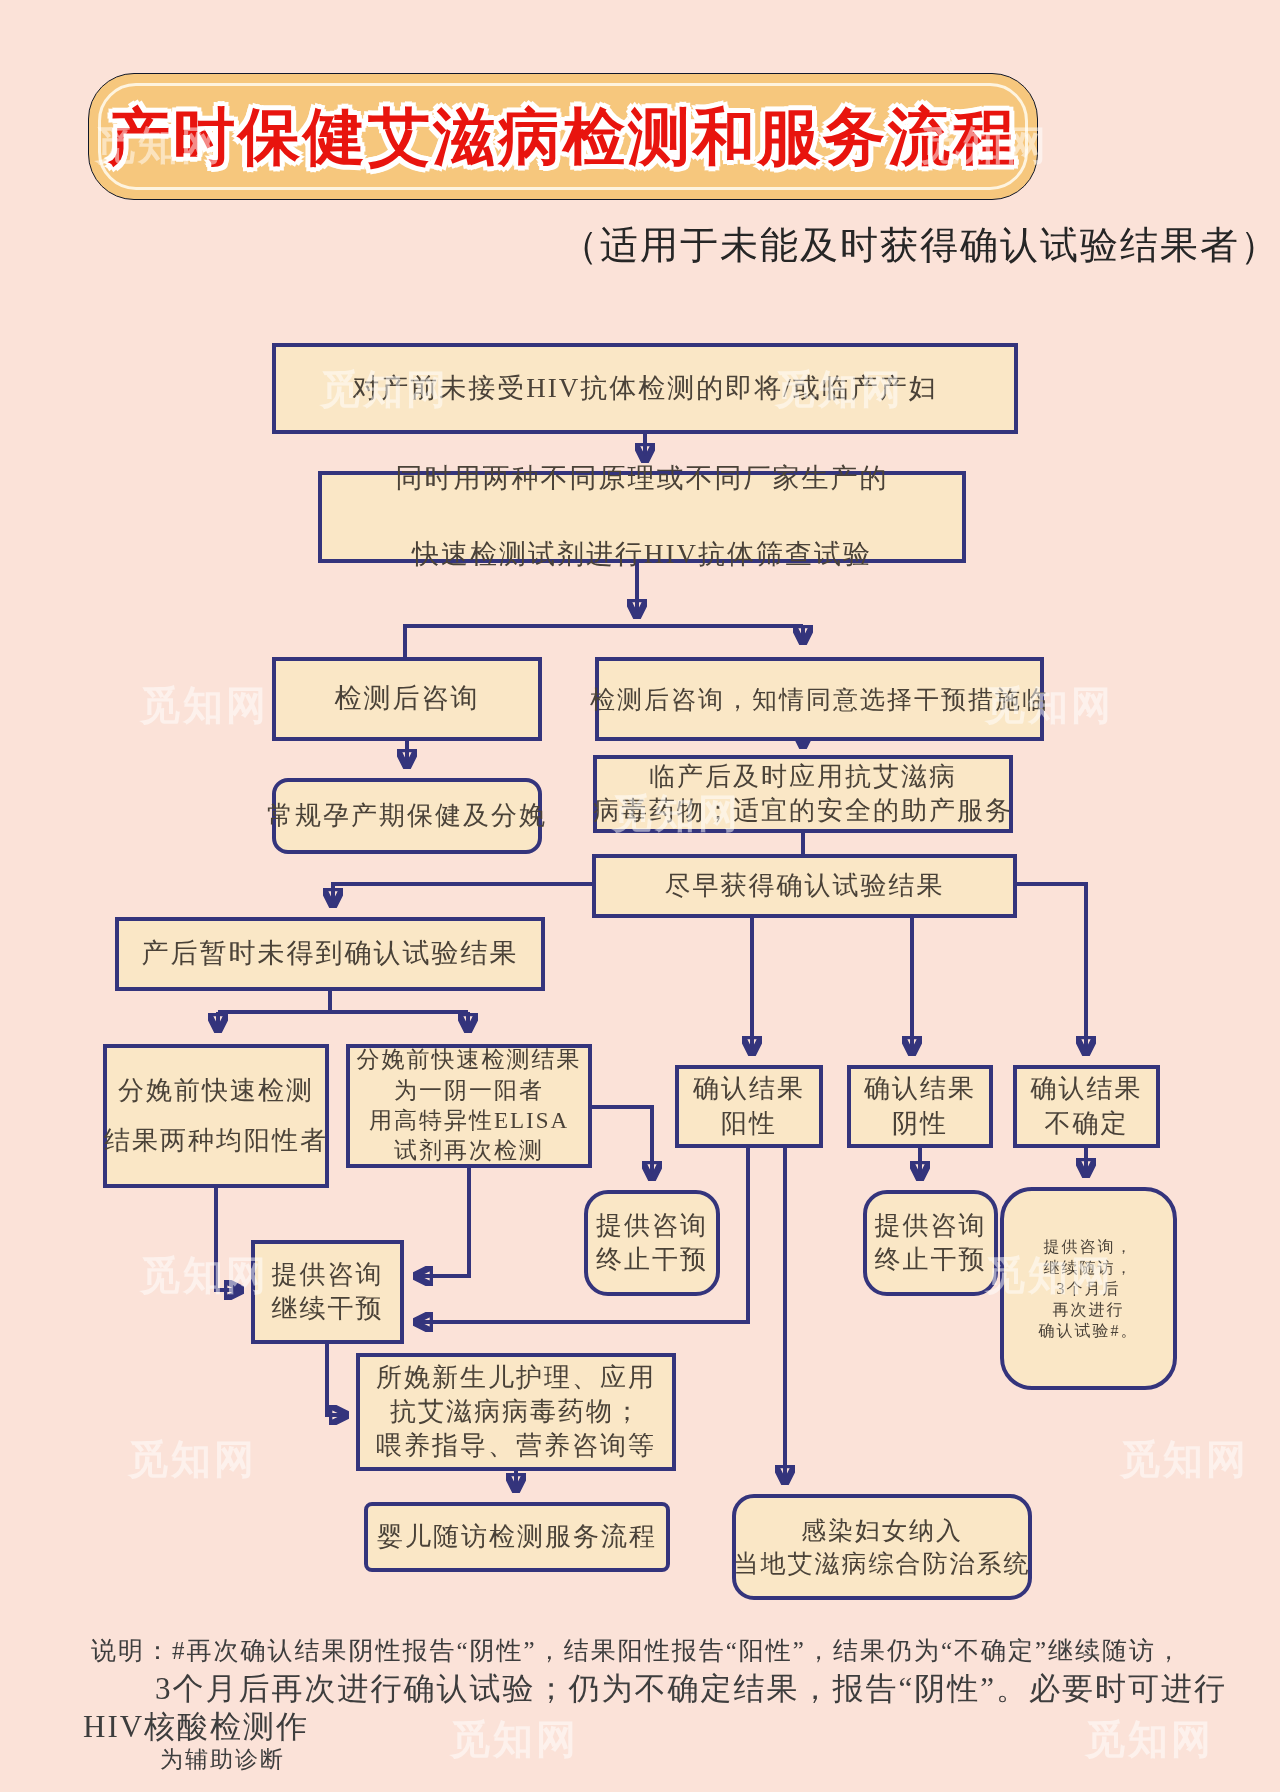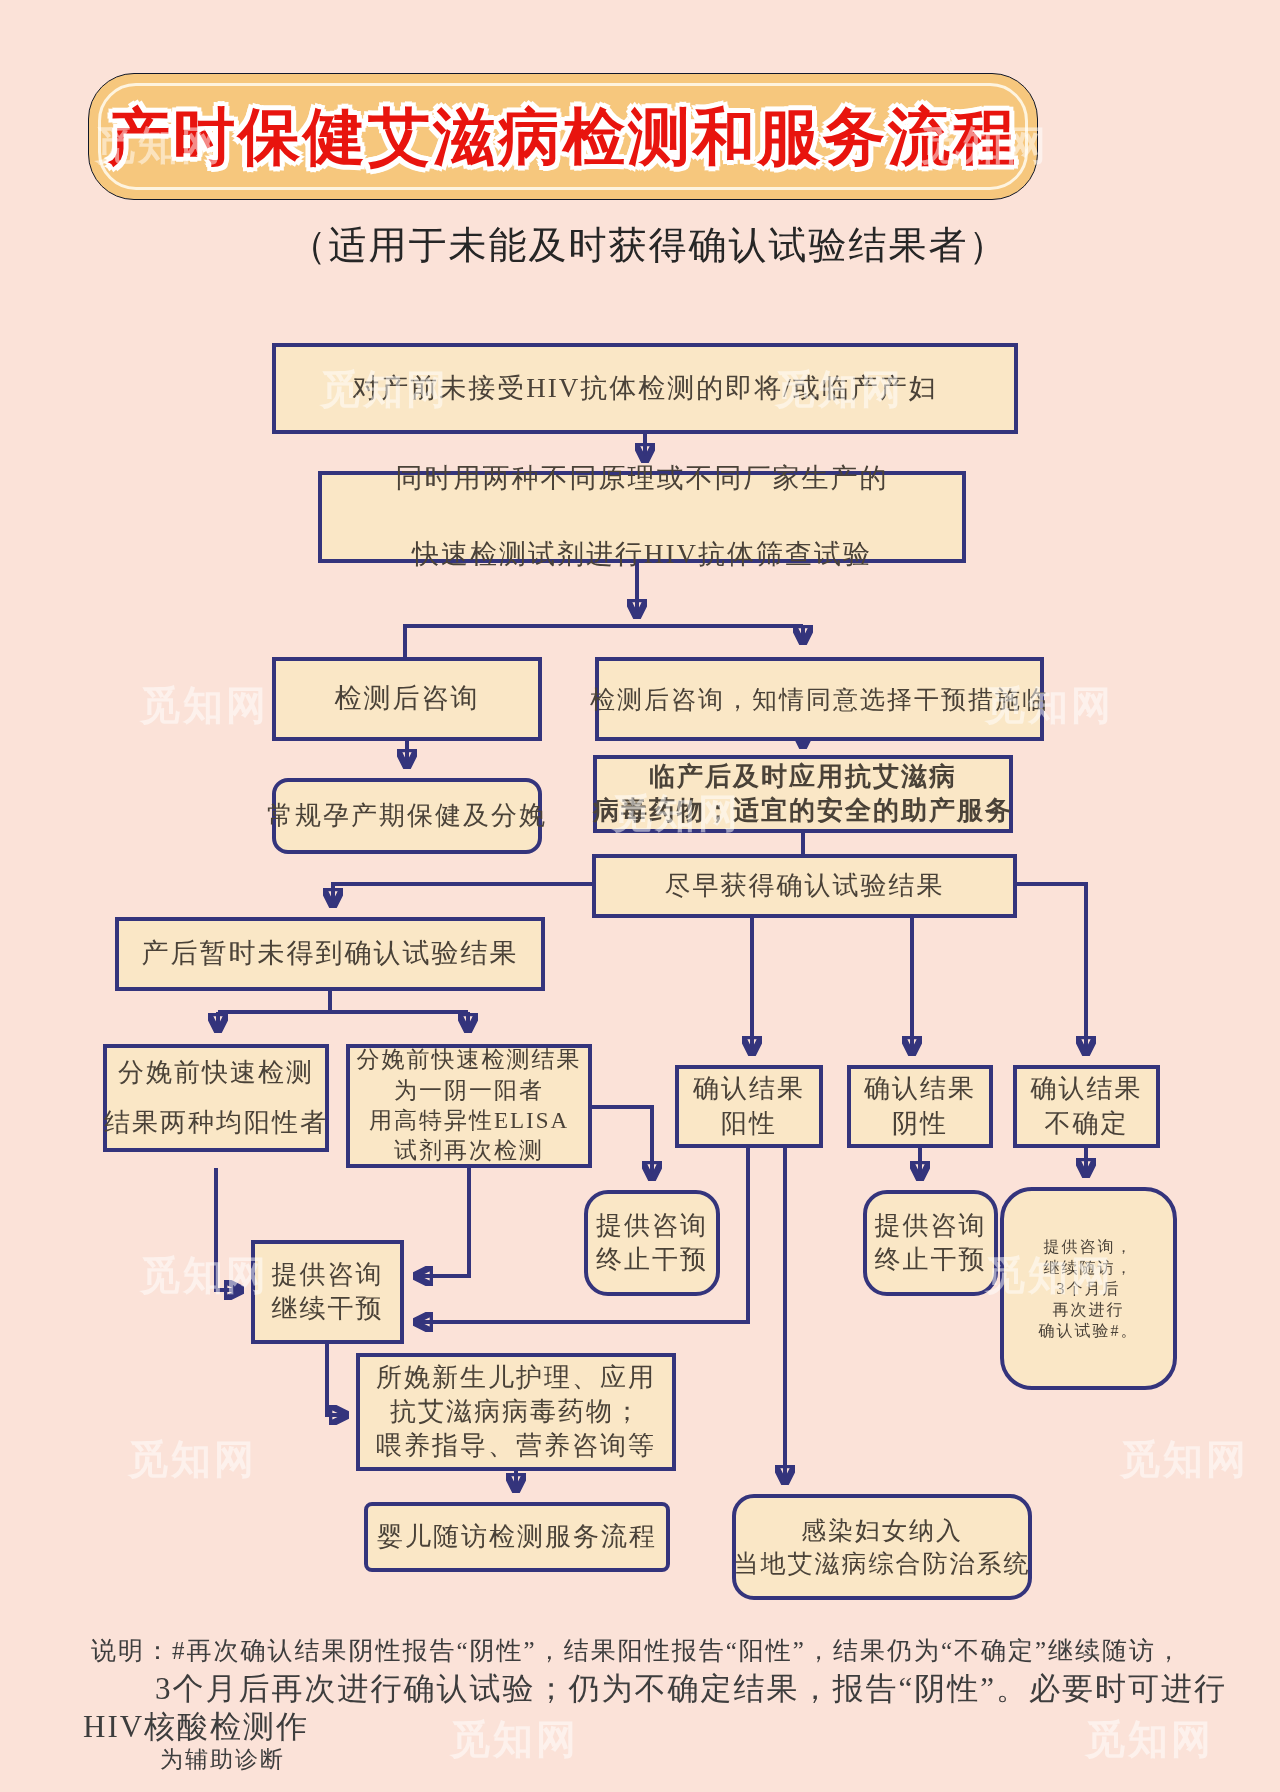--- a/index.html
+++ b/index.html
@@ -12,21 +12,21 @@
   .banner::after{content:"";position:absolute;left:9px;top:9px;right:9px;bottom:9px;
     border:3px solid rgba(255,252,240,.85);border-radius:38px;pointer-events:none;}
   .banner h1{margin:0;width:100%;height:100%;display:flex;align-items:center;justify-content:center;
     font-family:"Liberation Sans", sans-serif;font-weight:bold;font-size:62px;letter-spacing:3px;
     color:#e8140e;
     text-shadow:-4px -4px 0 #fff,4px -4px 0 #fff,-4px 4px 0 #fff,4px 4px 0 #fff,
                  0 -5px 0 #fff,0 5px 0 #fff,-5px 0 0 #fff,5px 0 0 #fff;}
 
   
   .subtitle{position:absolute;left:0;top:220px;width:1280px;padding-left:17px;box-sizing:border-box;
-    text-align:center;font-size:38px;letter-spacing:2px;color:#262626;}
+    text-align:right;font-size:38px;letter-spacing:2px;color:#262626;}
 
   
   .node{position:absolute;box-sizing:border-box;background:#fae7c6;border:4px solid #34347c;
     display:flex;flex-direction:column;align-items:center;justify-content:center;
     color:#4a4238;letter-spacing:2px;line-height:1.32;text-align:center;}
   .node span{display:block;white-space:nowrap;}
 
   
   svg.connectors{position:absolute;left:0;top:0;width:1280px;height:1792px;}
   svg.connectors path{fill:none;stroke:#34347c;stroke-width:4;}
@@ -94,31 +94,31 @@
       </div>
       <div class="node" style="left: 272px; top: 657px; width: 270px; height: 84px; font-size: 27px; border-radius: 0px; justify-content: center;">
         <span>检测后咨询</span>
       </div>
       <div class="node" style="left: 595px; top: 657px; width: 449px; height: 84px; font-size: 25px; border-radius: 0px;">
         <span>检测后咨询，知情同意选择干预措施临</span>
       </div>
       <div class="node" style="left: 272px; top: 778px; width: 270px; height: 76px; font-size: 26px; border-radius: 16px;">
         <span>常规孕产期保健及分娩</span>
       </div>
-      <div class="node" style="left: 593px; top: 755px; width: 420px; height: 78px; font-size: 26px; border-radius: 0px; font-weight: bold;">
+      <div class="node" style="left: 593px; top: 755px; width: 420px; height: 78px; font-size: 26px; border-radius: 0px;">
         <span>临产后及时应用抗艾滋病</span>
         <span>病毒药物；适宜的安全的助产服务</span>
       </div>
       <div class="node" style="left: 592px; top: 854px; width: 425px; height: 64px; font-size: 26px; border-radius: 0px;">
         <span>尽早获得确认试验结果</span>
       </div>
       <div class="node" style="left: 115px; top: 917px; width: 430px; height: 74px; font-size: 27px; border-radius: 0px;">
         <span>产后暂时未得到确认试验结果</span>
       </div>
-      <div class="node" style="left: 103px; top: 1044px; width: 226px; height: 108px; font-size: 26px; border-radius: 0px; gap: 16px;">
+      <div class="node" style="left: 103px; top: 1044px; width: 226px; height: 144px; font-size: 26px; border-radius: 0px; gap: 16px;">
         <span>分娩前快速检测</span>
         <span>结果两种均阳性者</span>
       </div>
       <div class="node" style="left: 346px; top: 1044px; width: 246px; height: 124px; font-size: 23px; border-radius: 0px;">
         <span>分娩前快速检测结果</span>
         <span>为一阴一阳者</span>
         <span>用高特异性ELISA</span>
         <span>试剂再次检测</span>
       </div>
       <div class="node" style="left: 675px; top: 1065px; width: 148px; height: 83px; font-size: 26px; border-radius: 0px;">

